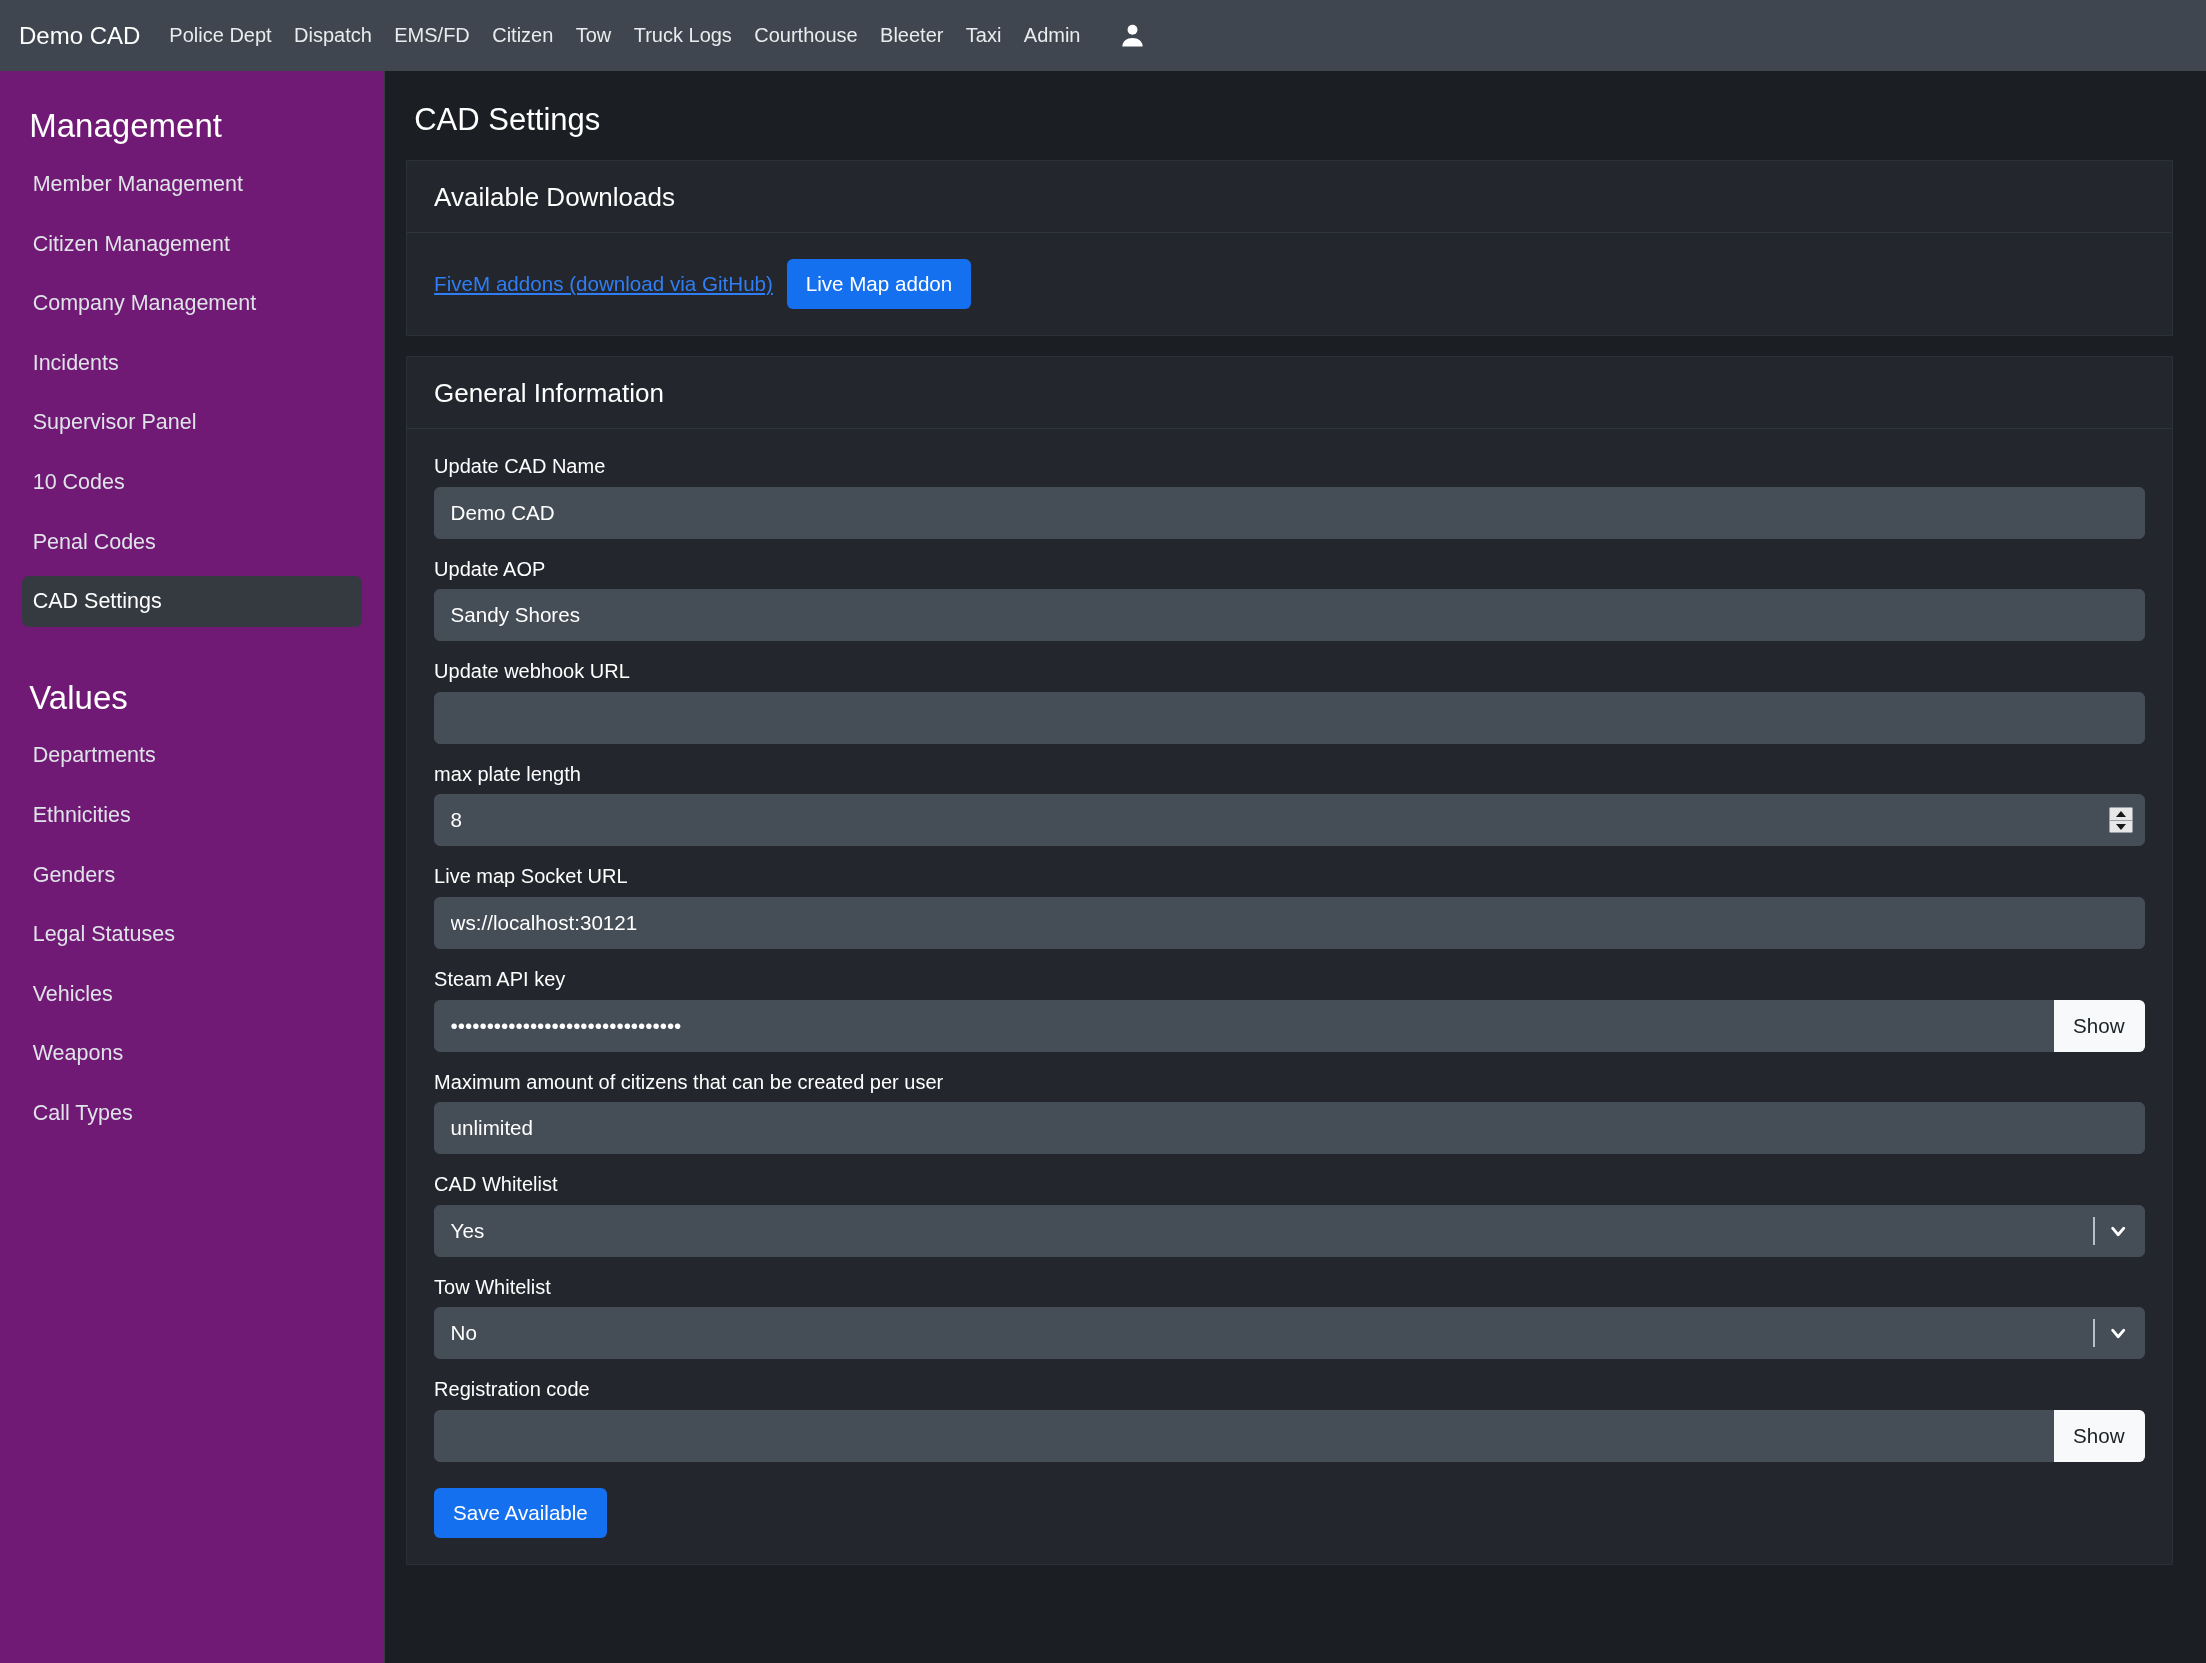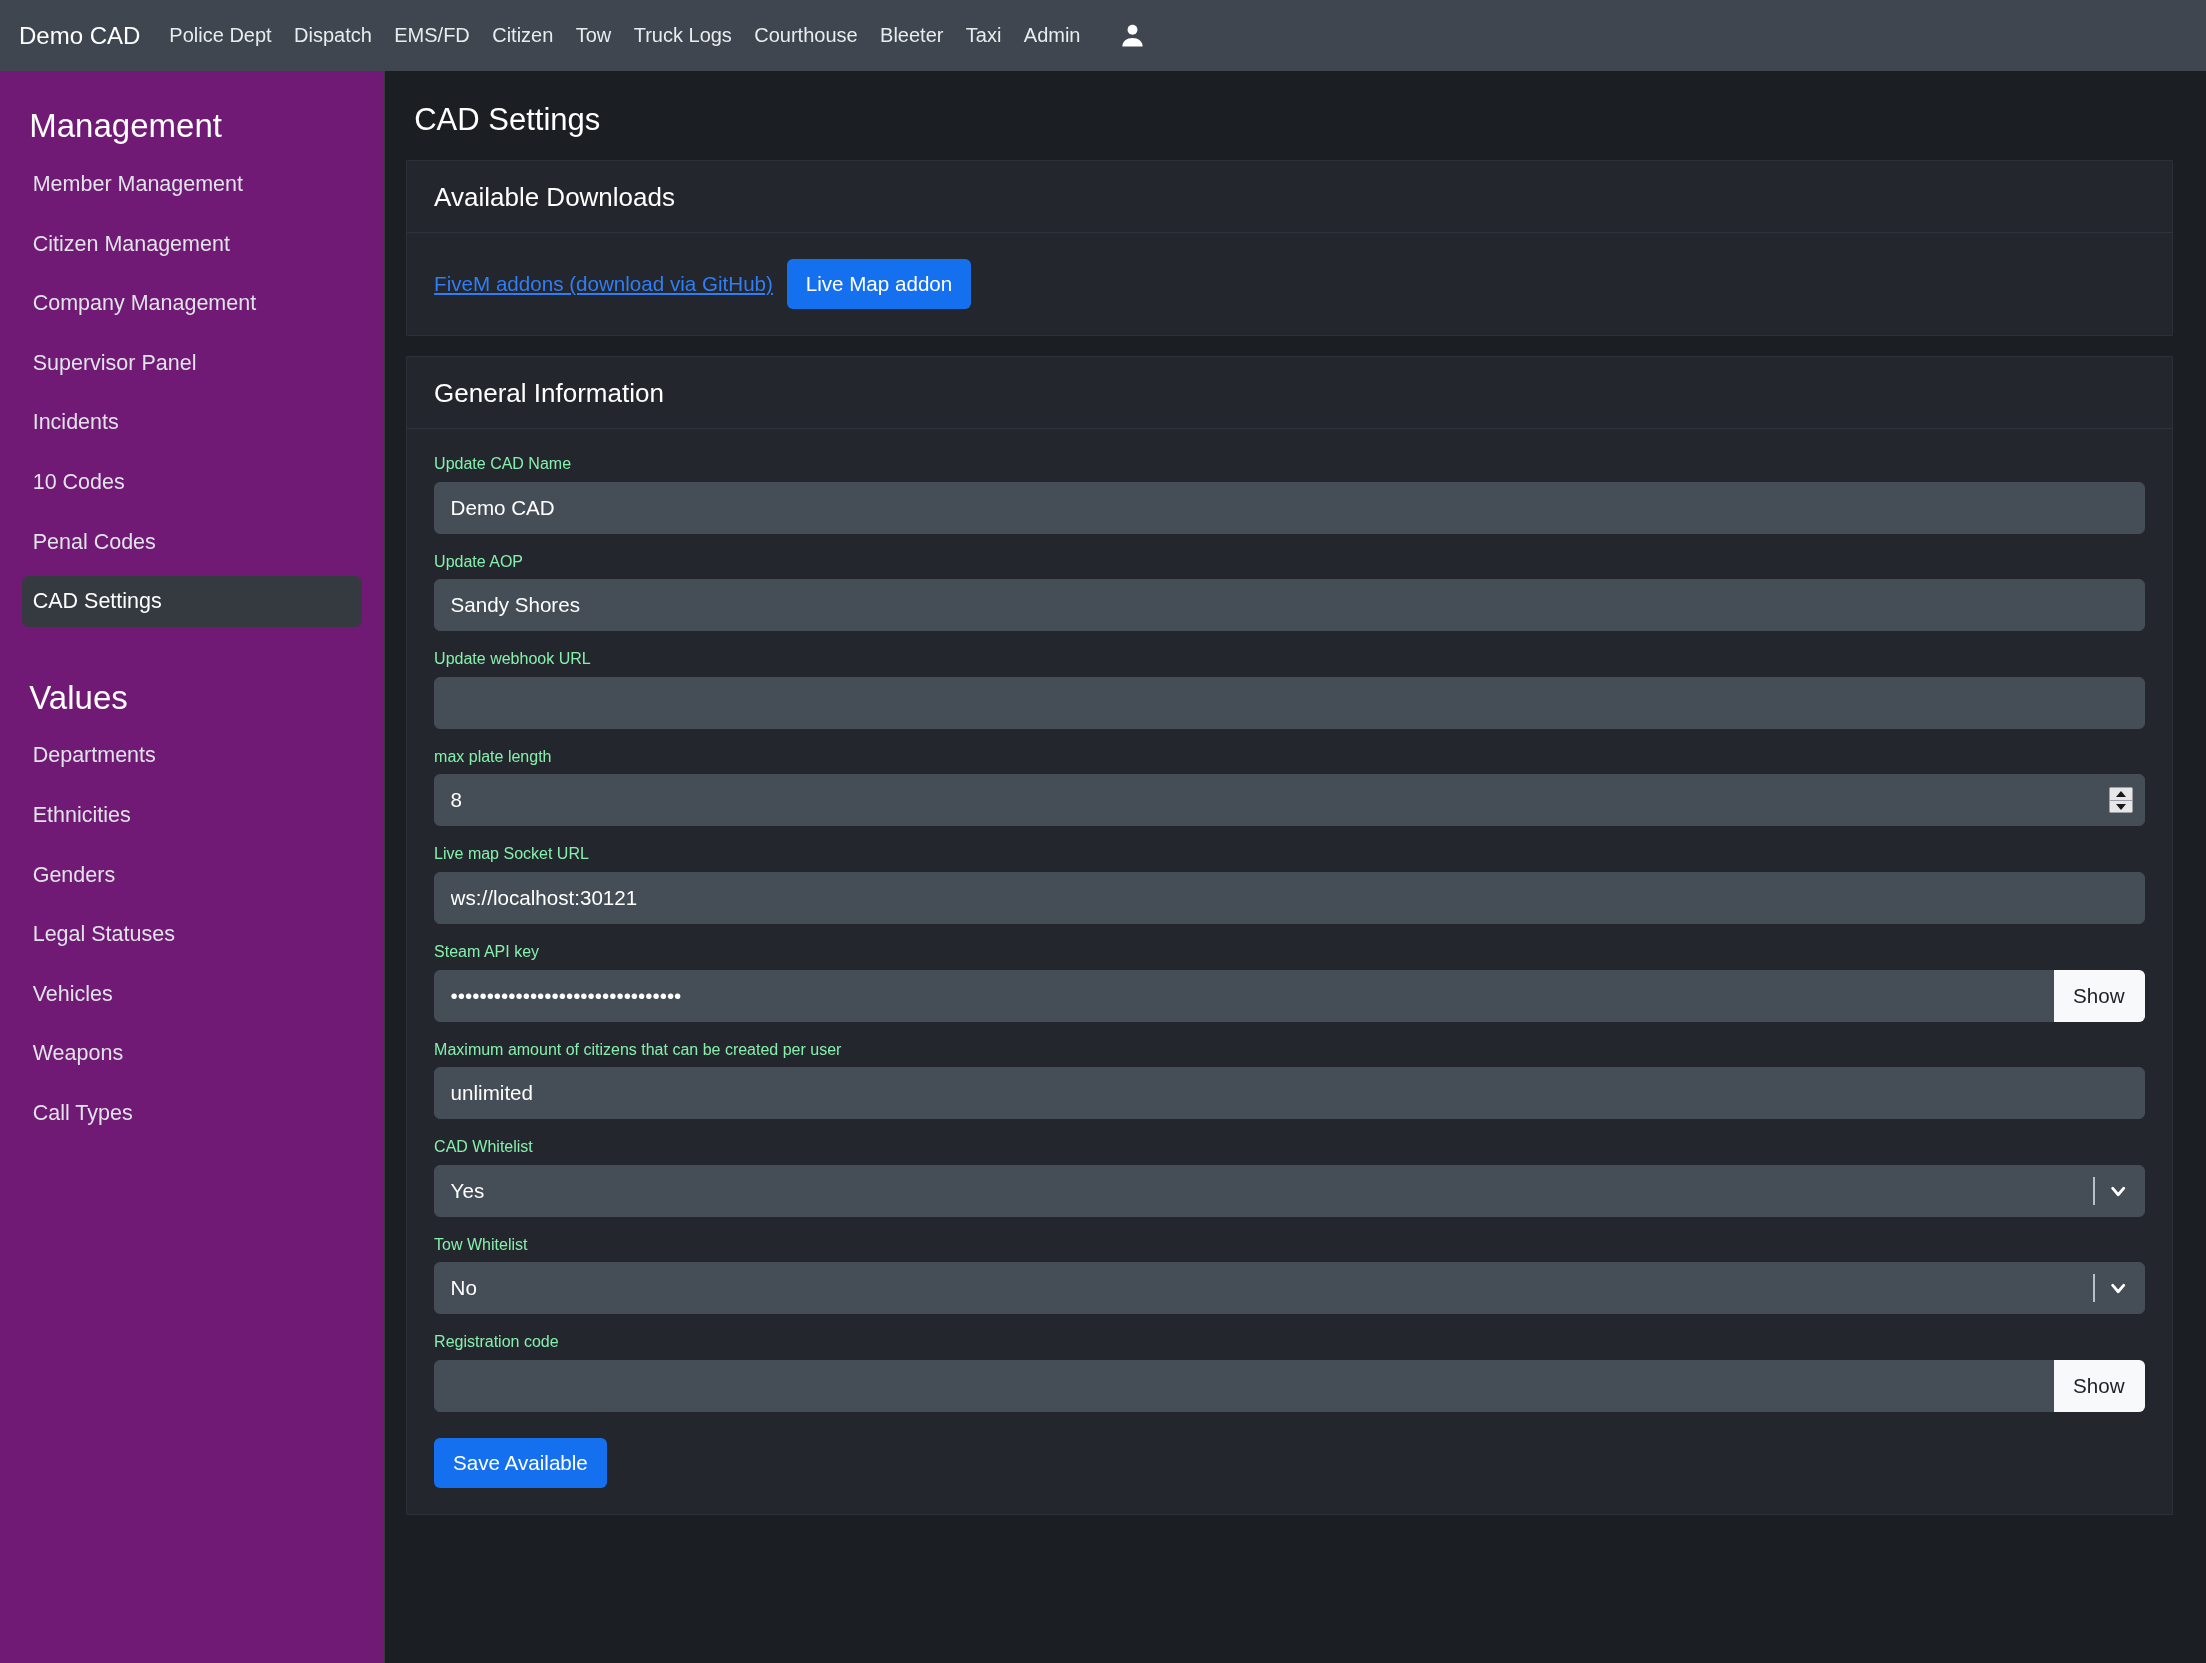--- a/index.html
+++ b/index.html
@@ -130,22 +130,22 @@
     padding: 13px 19px;
     cursor: pointer;
     font-family: inherit;
     white-space: nowrap;
   }
 
   
   .form-group { margin-bottom: 19px; }
   .form-label {
     display: block;
-    color: #86efac;
-    font-size: 16px;
+    color: #ffffff;
+    font-size: 20px;
     margin-bottom: 8.6px;
   }
   .field-row { display: flex; align-items: stretch; }
   .form-control {
     flex: 1;
     background: #454d57;
     border: 0.9px solid #454d57;
     border-radius: 6px;
     color: #ffffff;
     font-size: 20.6px;
@@ -259,22 +259,22 @@
 </div>
 
 <div class="layout">
 
   <div class="sidebar">
 
     <div class="sb-heading">Management</div>
     <div class="sb-item">Member Management</div>
     <div class="sb-item">Citizen Management</div>
     <div class="sb-item">Company Management</div>
+    <div class="sb-item">Incidents</div>
     <div class="sb-item">Supervisor Panel</div>
-    <div class="sb-item">Incidents</div>
     <div class="sb-item">10 Codes</div>
     <div class="sb-item">Penal Codes</div>
     <div class="sb-item active">CAD Settings</div>
 
     <div class="sb-heading second">Values</div>
     <div class="sb-item">Departments</div>
     <div class="sb-item">Ethnicities</div>
     <div class="sb-item">Genders</div>
     <div class="sb-item">Legal Statuses</div>
     <div class="sb-item">Vehicles</div>

